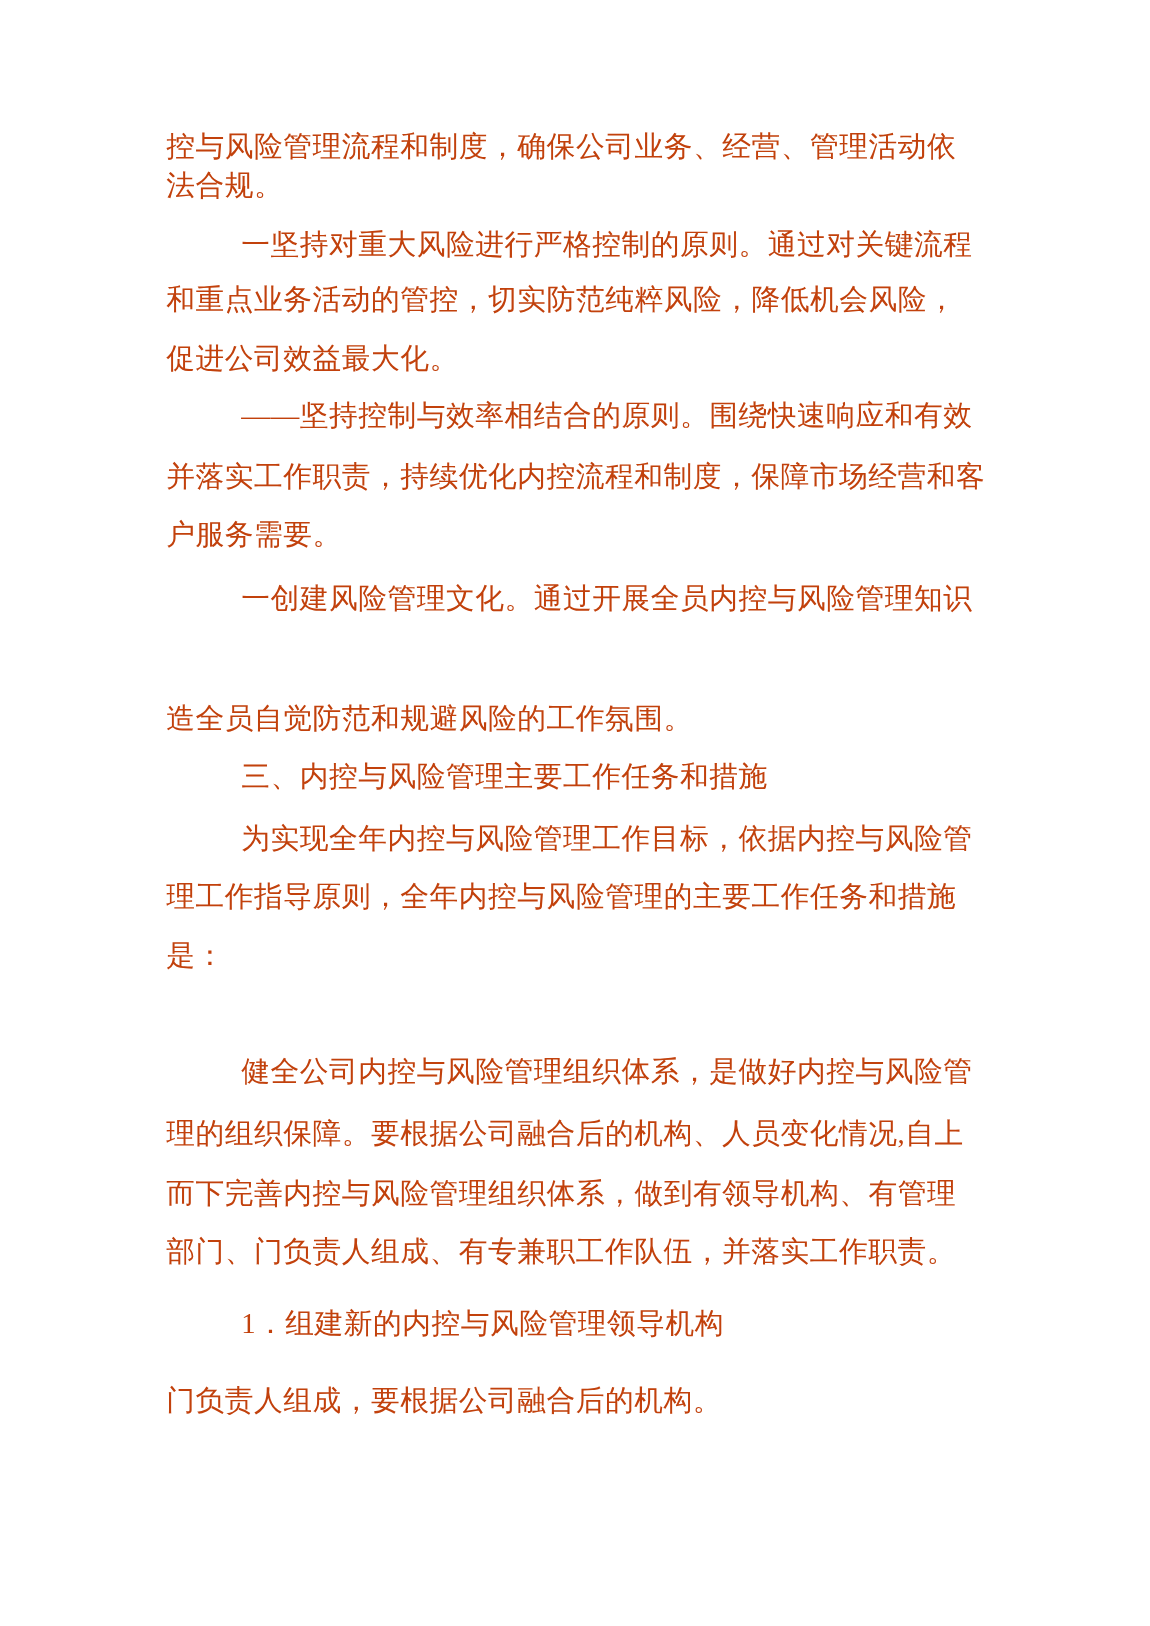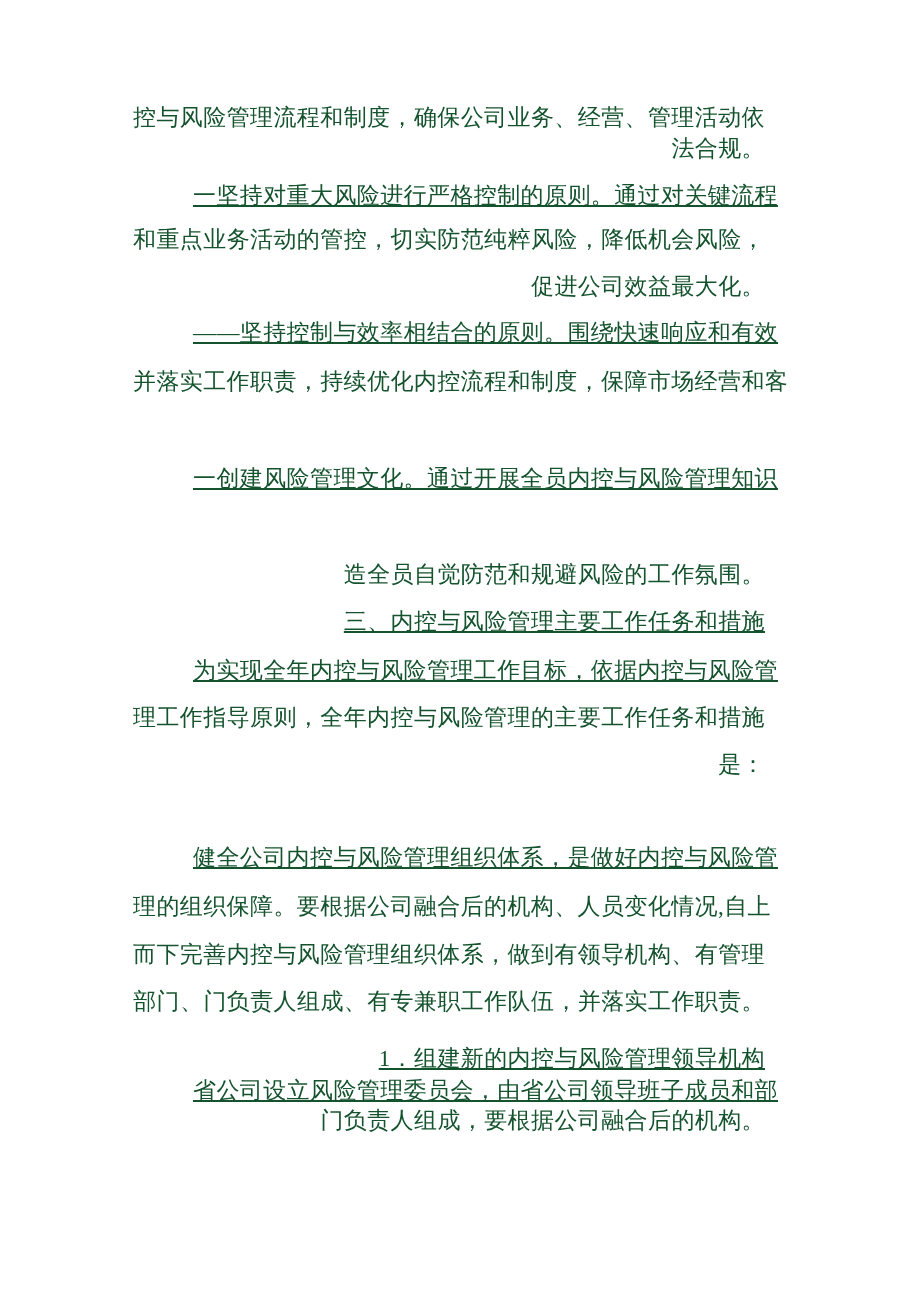--- a/index.html
+++ b/index.html
@@ -8,63 +8,61 @@
     background: #ffffff;
   }
   .page {
     position: relative;
     width: 920px;
     height: 1301px;
     background: #ffffff;
     overflow: hidden;
     font-family: "Liberation Serif", "DejaVu Serif", serif;
     font-size: 23px;
-    color: #14532d;
+    color: #c2410c;
     font-weight: 400;
   }
   .line {
     position: absolute;
     left: 133px;
     width: 632px;
     height: 26px;
     line-height: 26px;
     letter-spacing: 0.4px;
     white-space: nowrap;
     overflow: visible;
-    text-align: right;
   }
   
   .j {
     text-align: justify;
     text-align-last: justify;
   }
   
   .in {
     padding-left: 60px;
     width: 572px;
-    text-decoration: underline;
   }
 </style>
 </head>
 <body>
 
 <div class="page">
   <div class="line j" style="top:105px">控与风险管理流程和制度，确保公司业务、经营、管理活动依</div>
   <div class="line" style="top:136px">法合规。</div>
   <div class="line j in" style="top:183px">一坚持对重大风险进行严格控制的原则。通过对关键流程</div>
   <div class="line j" style="top:227px">和重点业务活动的管控，切实防范纯粹风险，降低机会风险，</div>
   <div class="line" style="top:274px">促进公司效益最大化。</div>
   <div class="line j in" style="top:320px">——坚持控制与效率相结合的原则。围绕快速响应和有效</div>
   <div class="line j" style="top:369px">并落实工作职责，持续优化内控流程和制度，保障市场经营和客</div>
+  <div class="line" style="top:415px">户服务需要。</div>
   <div class="line j in" style="top:466px">一创建风险管理文化。通过开展全员内控与风险管理知识</div>
   <div class="line" style="top:562px">造全员自觉防范和规避风险的工作氛围。</div>
   <div class="line in" style="top:609px">三、内控与风险管理主要工作任务和措施</div>
   <div class="line j in" style="top:658px">为实现全年内控与风险管理工作目标，依据内控与风险管</div>
   <div class="line j" style="top:705px">理工作指导原则，全年内控与风险管理的主要工作任务和措施</div>
   <div class="line" style="top:752px">是：</div>
   <div class="line j in" style="top:845px">健全公司内控与风险管理组织体系，是做好内控与风险管</div>
   <div class="line j" style="top:894px">理的组织保障。要根据公司融合后的机构、人员变化情况,自上</div>
   <div class="line j" style="top:942px">而下完善内控与风险管理组织体系，做到有领导机构、有管理</div>
   <div class="line" style="top:989px">部门、门负责人组成、有专兼职工作队伍，并落实工作职责。</div>
   <div class="line in" style="top:1046px">1．组建新的内控与风险管理领导机构</div>
-  <div class="line j in" style="top:1078px">省公司设立风险管理委员会，由省公司领导班子成员和部</div>
   <div class="line" style="top:1108px">门负责人组成，要根据公司融合后的机构。</div>
 </div>
 
 </body></html>

